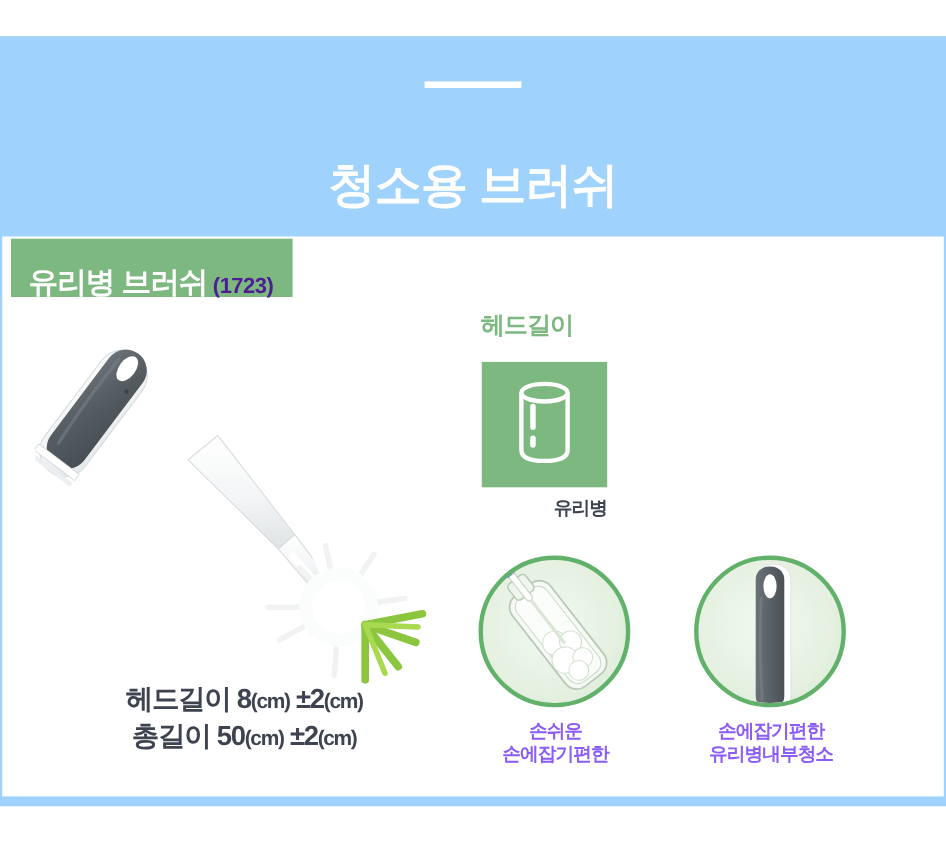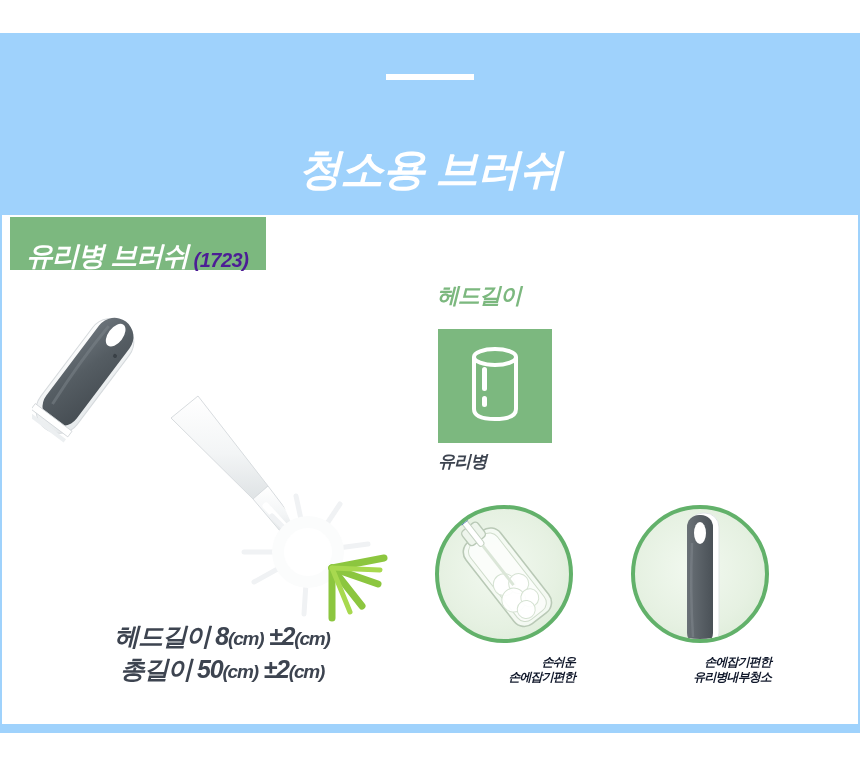--- a/index.html
+++ b/index.html
@@ -13,21 +13,20 @@
     font-family: "Liberation Sans", "DejaVu Sans", sans-serif;
     overflow: hidden;
   }
 
   
   .page {
     position: relative;
     width: 860px;
     height: 775px;
     background: #ffffff;
-    font-style: italic;
   }
 
   .blue-band {
     position: absolute;
     left: 0;
     top: 33px;
     width: 860px;
     height: 700px;
     background: #9fd2fc;
   }
@@ -143,21 +142,21 @@
     width: 114px;
     height: 114px;
     background: #7cb87f;
   }
   .usage-swatch svg { display: block; }
   .usage-caption {
     position: absolute;
     left: 436px;
     top: 238px;
     width: 114px;
-    text-align: left;
+    text-align: right;
     color: #3d4450;
     font-size: 17px;
     font-weight: bold;
     letter-spacing: -0.8px;
     line-height: 1;
   }
 
   
   .feature {
     position: absolute;
@@ -178,23 +177,23 @@
   }
   .feature-circle svg {
     position: absolute;
     left: 0;
     top: 0;
     display: block;
   }
   .feature-caption {
     margin-top: 12px;
     width: 140px;
-    text-align: right;
-    color: #0f172a;
-    font-size: 12px;
+    text-align: center;
+    color: #8b5cf6;
+    font-size: 17px;
     font-weight: bold;
     letter-spacing: -0.9px;
     line-height: 1.22;
   }
   .feature-caption span { display: block; }
 </style>
 </head>
 <body>
 
 <div class="page">

